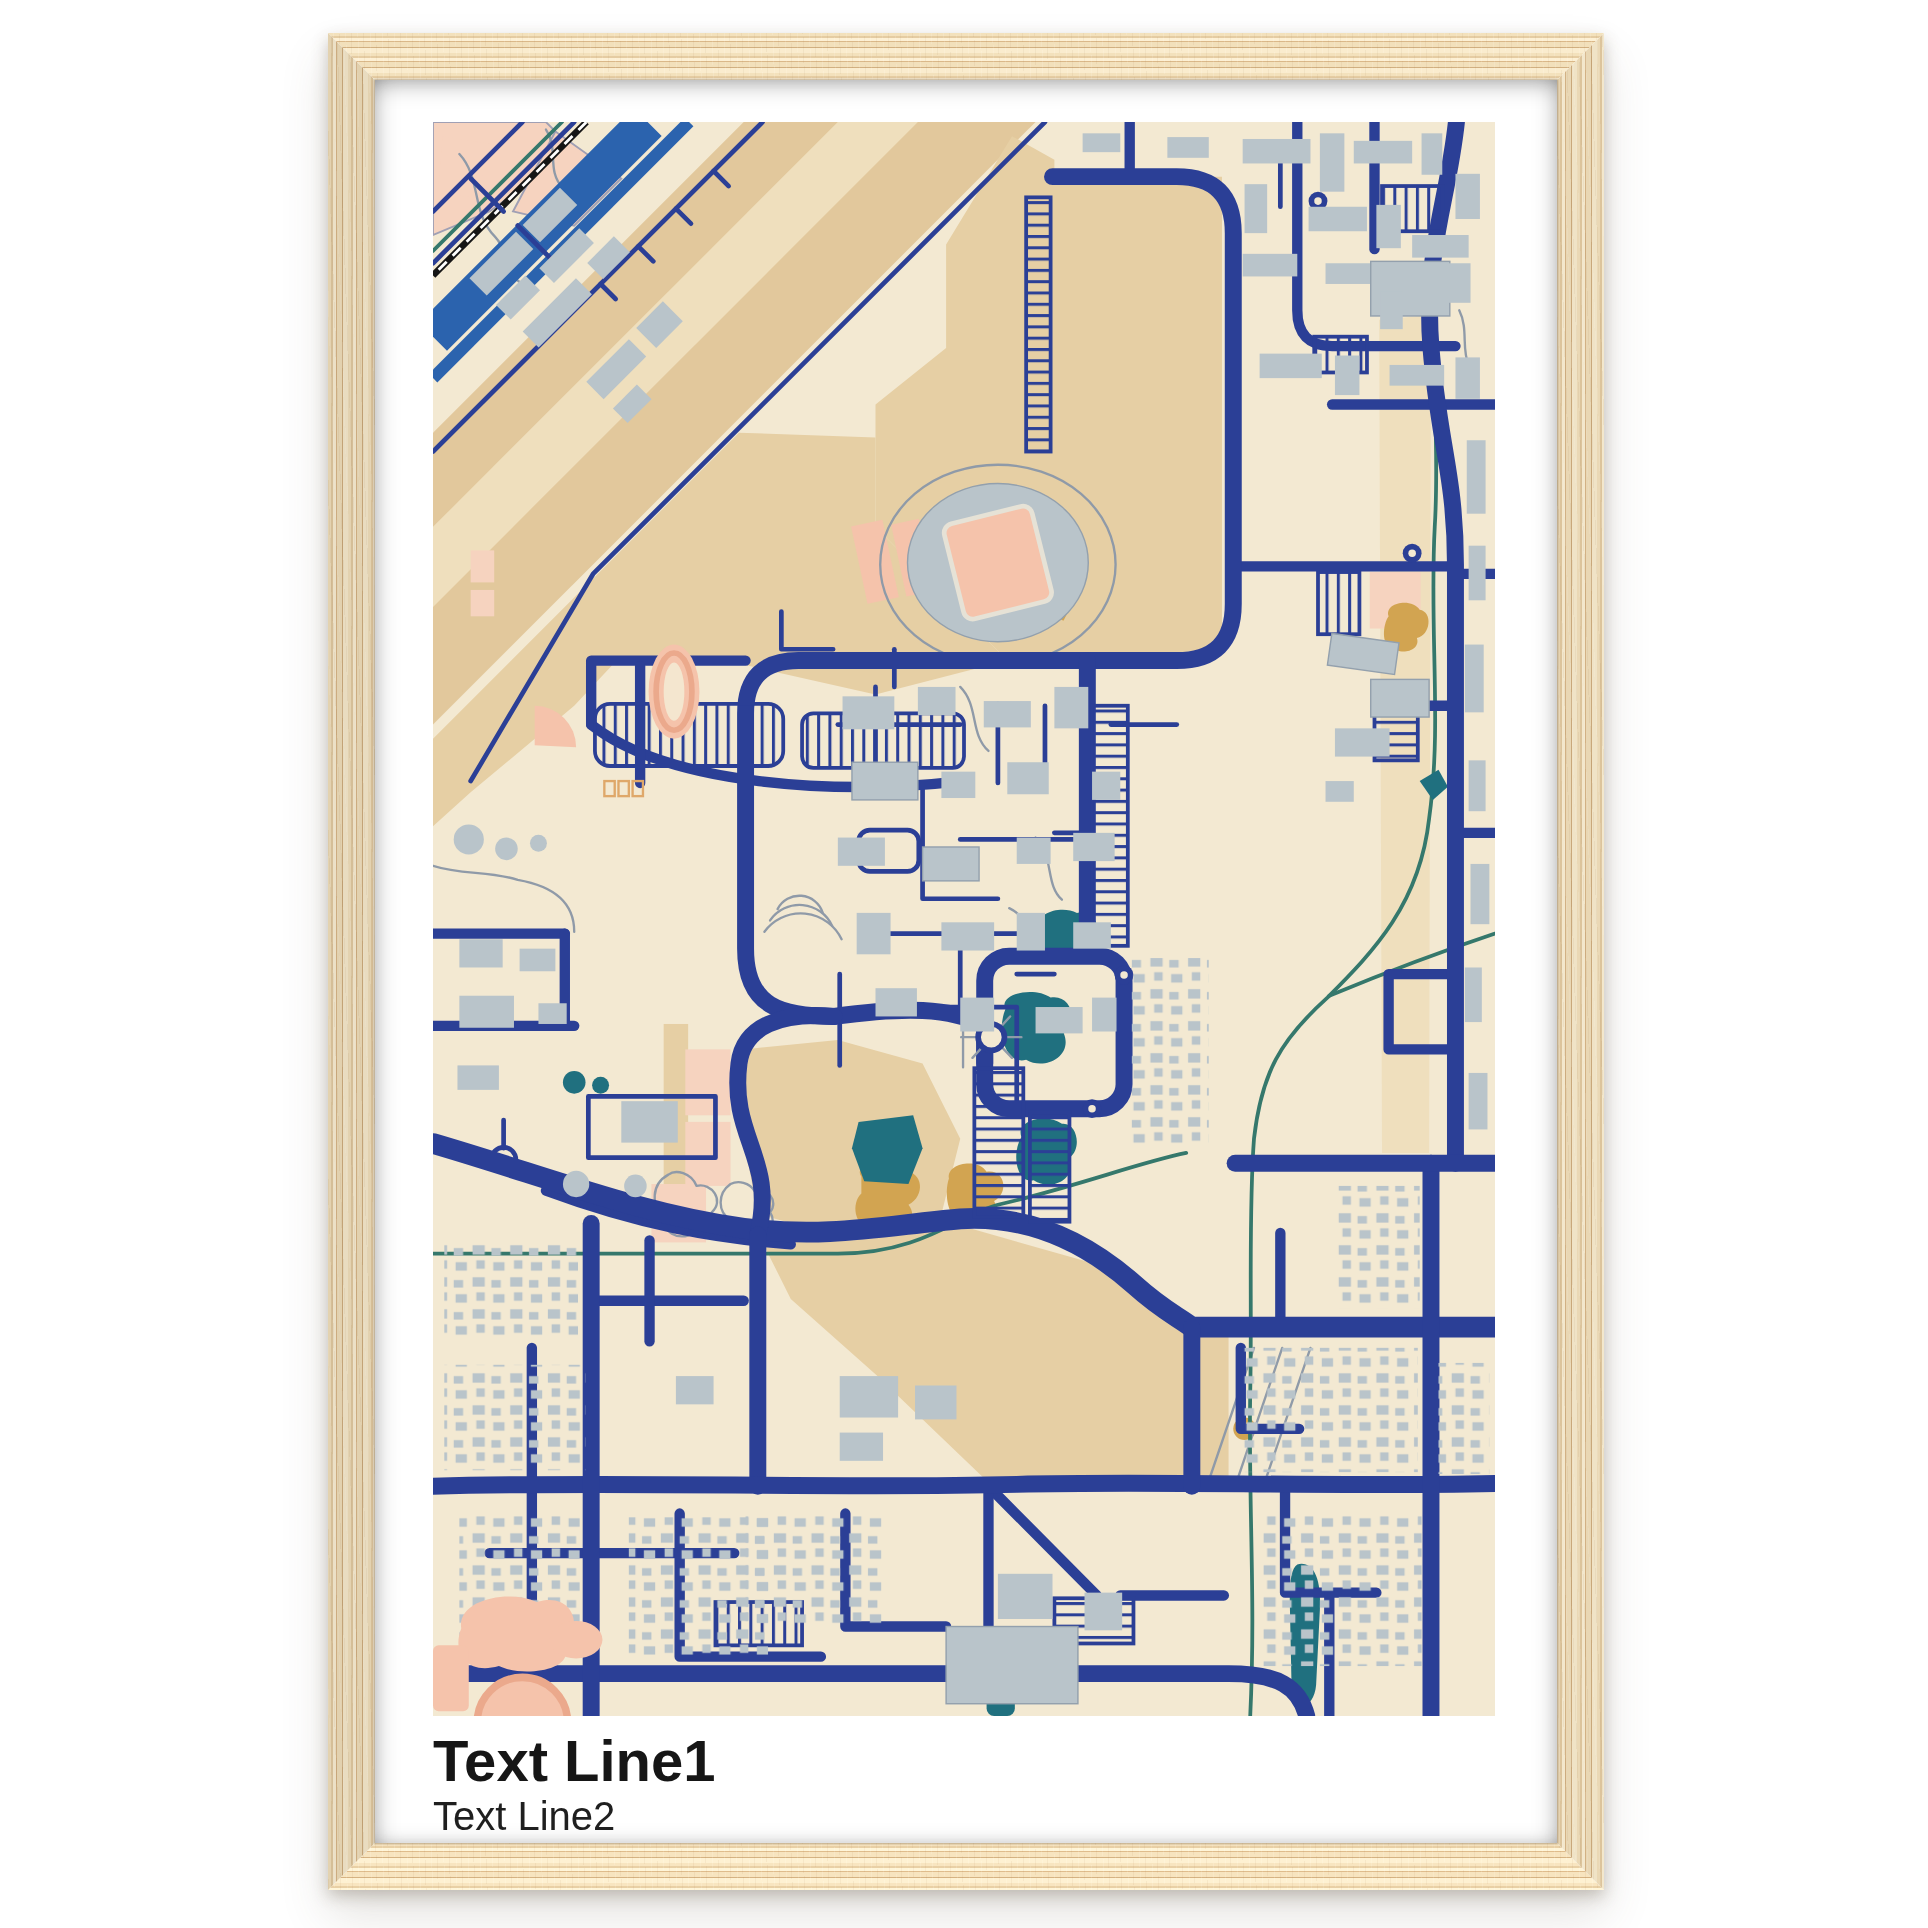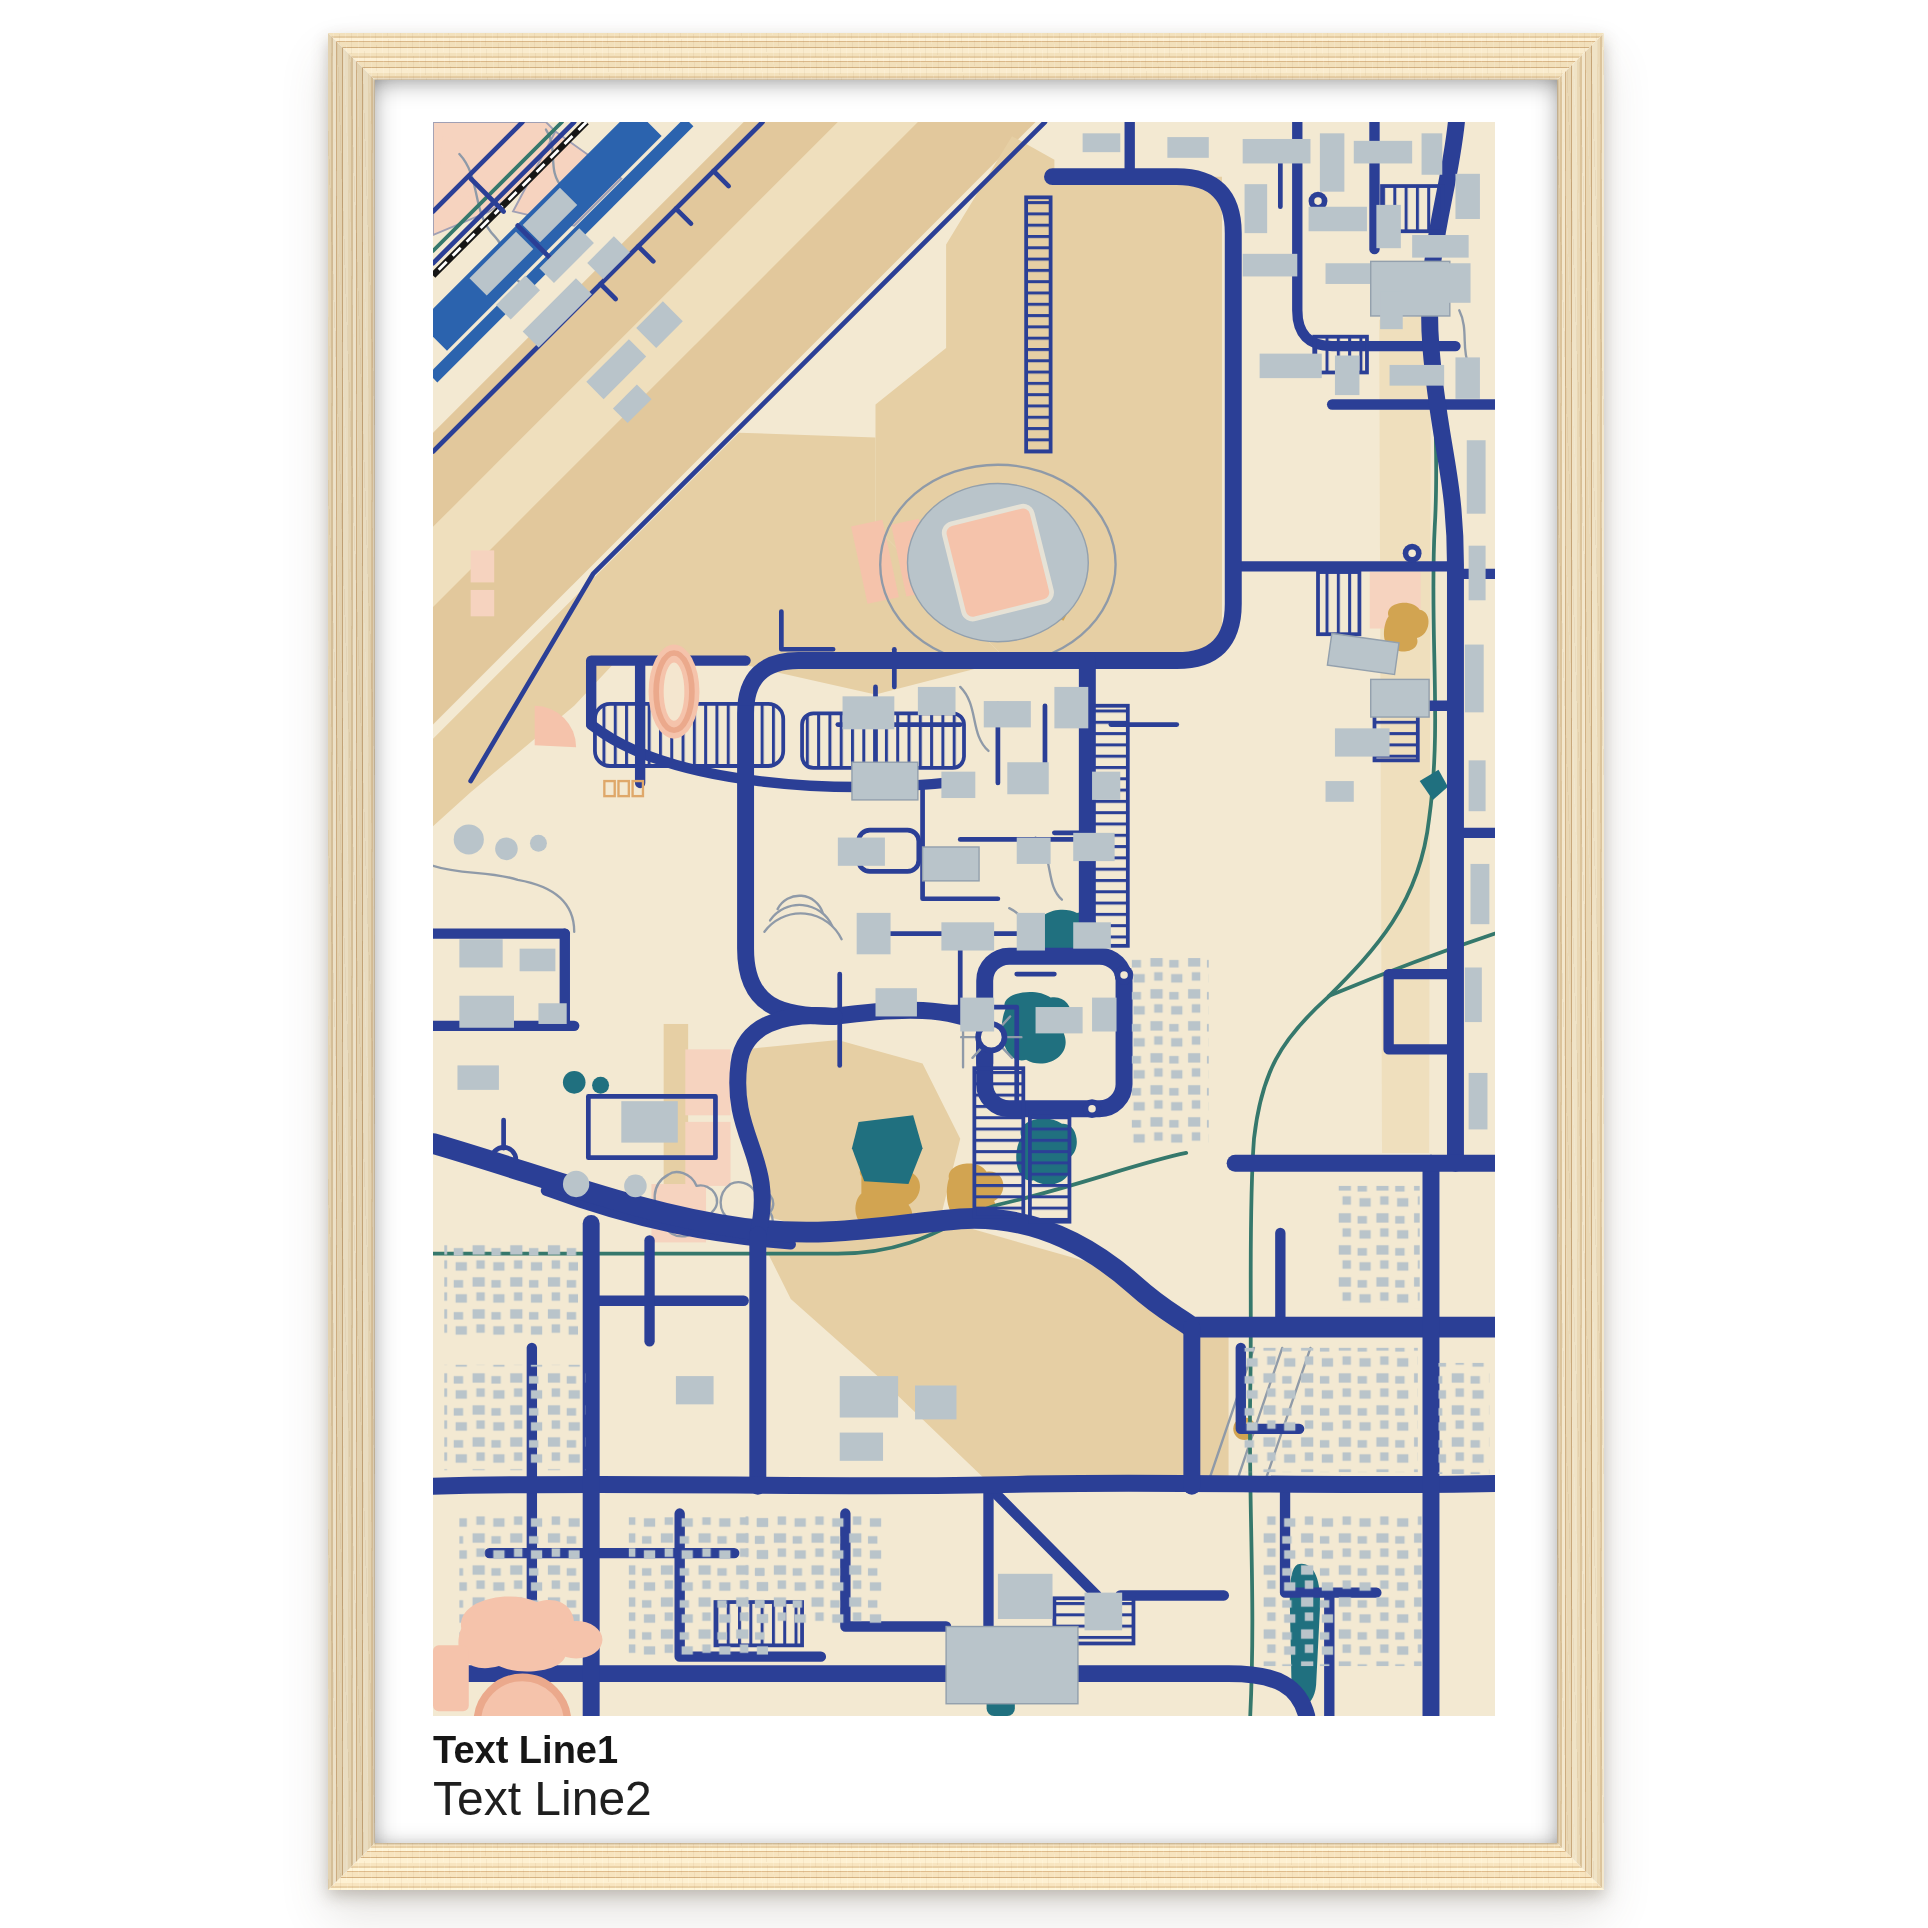--- a/index.html
+++ b/index.html
@@ -29,22 +29,22 @@
       background:repeating-linear-gradient(88deg,rgba(140,100,55,.07) 0 0.9px,transparent 0.9px 6.6px,rgba(255,255,255,.10) 6.6px 7.5px,transparent 7.5px 12.2px);}
   
   .mat{position:absolute;inset:47px;background:var(--mat);
        box-shadow:0 0 1.9px 0.9px rgba(90,70,45,.40),
                   inset 0 17px 24.5px -15px rgba(0,0,0,.36),
                   inset 0 -13px 21px -15px rgba(0,0,0,.22),
                   inset 17px 0 24.5px -17px rgba(0,0,0,.28),
                   inset -17px 0 24.5px -17px rgba(0,0,0,.28);}
   .map-wrap{position:absolute;left:58px;top:42px;width:1062px;height:1594px;overflow:hidden;}
   .caption{position:absolute;left:58px;top:1651px;color:var(--text);}
-  .caption .t1{font-size:38px;font-weight:700;line-height:1.02;letter-spacing:0;}
-  .caption .t2{font-size:48px;font-weight:400;line-height:1.05;margin-top:4.7px;color:#1f1f1f;}
+  .caption .t1{font-size:58px;font-weight:700;line-height:1.02;letter-spacing:0;}
+  .caption .t2{font-size:40px;font-weight:400;line-height:1.05;margin-top:4.7px;color:#1f1f1f;}
   
   svg{display:block}
   .mapbg{fill:var(--cream)}
   .tan{fill:var(--tan)} .tand{fill:var(--tan-dark)} .tanl{fill:var(--tan-light)}
   .salmon{fill:var(--salmon)} .salmonl{fill:var(--salmon-light)}
   .sring{fill:none;stroke:var(--salmon-dark);stroke-width:6}
   .mustard{fill:var(--mustard)}
   .bld{fill:var(--bld)} .bldo{fill:var(--bld);stroke:var(--bld-line);stroke-width:1.5}
   .pond{fill:var(--pond)}
   .river{fill:none;stroke:var(--river);stroke-width:4;stroke-linecap:round}

